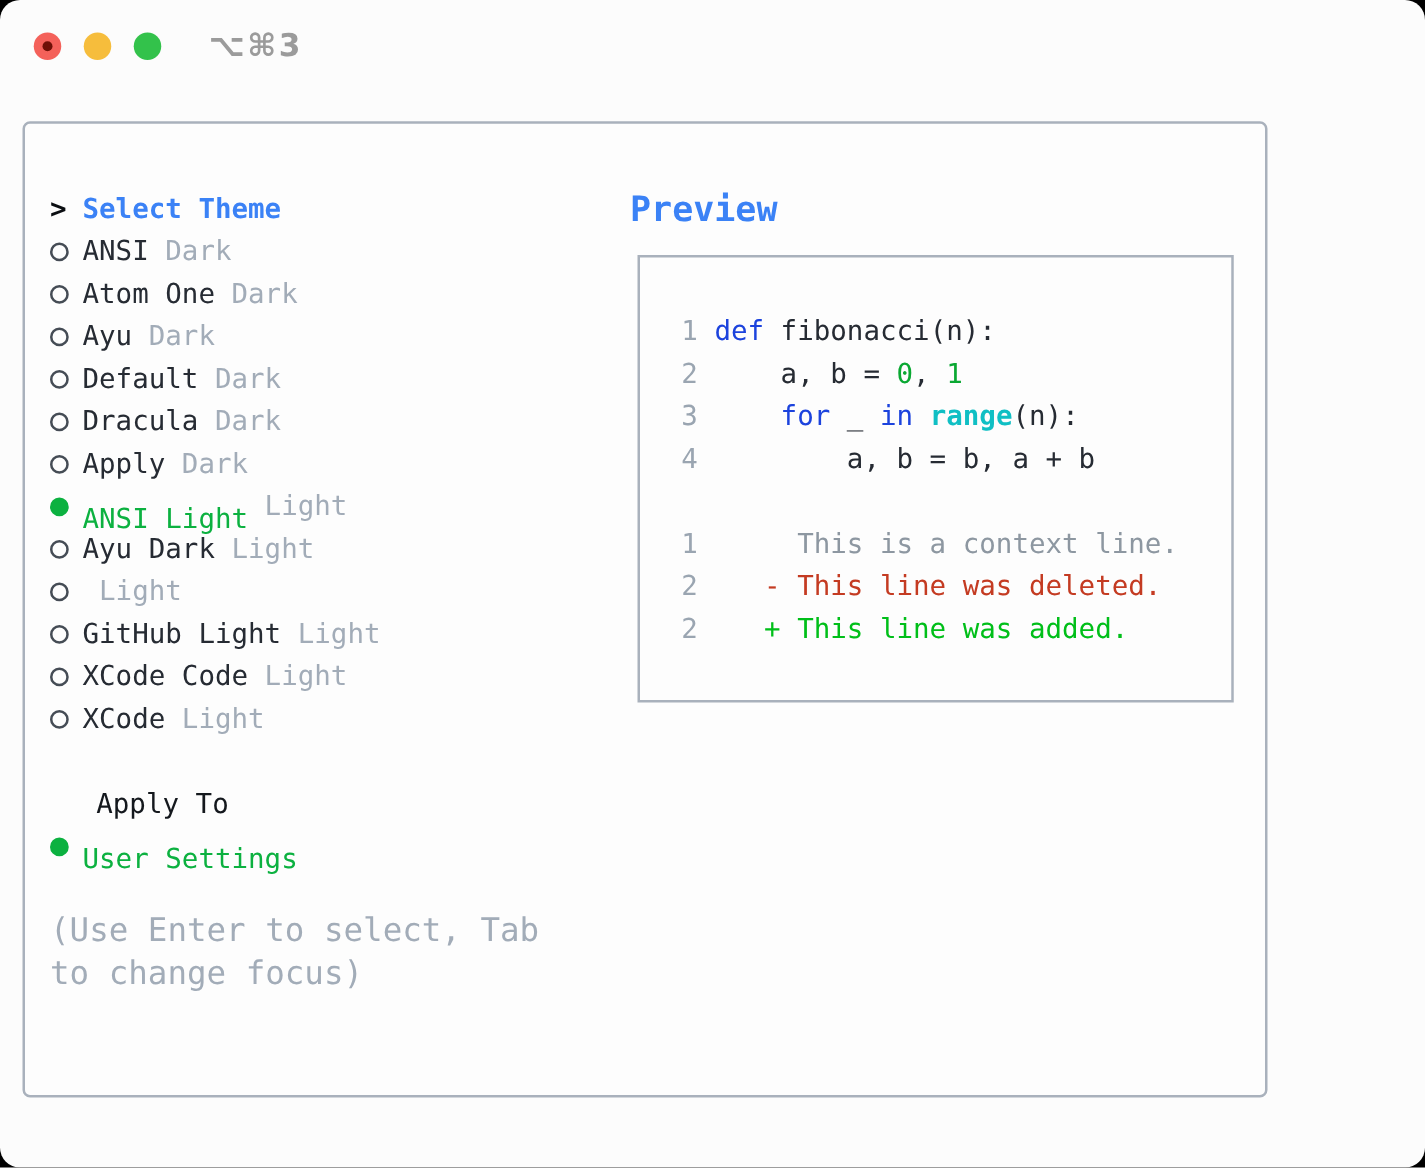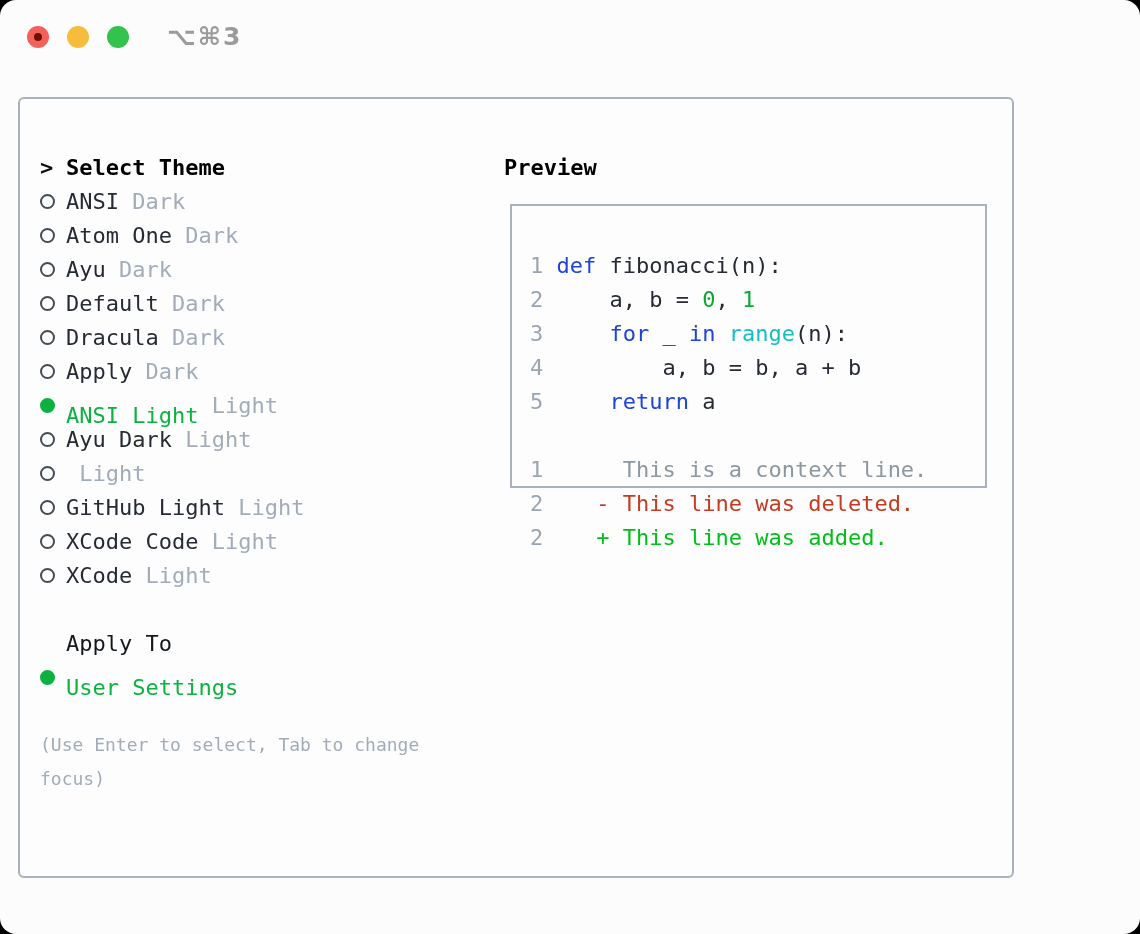--- a/index.html
+++ b/index.html
@@ -32,40 +32,40 @@
     position:absolute; left:18px; top:97px; width:996px; height:781px;
     border:2px solid var(--border_gray); border-radius:6px;
     background:#fdfdfd;
   }
   .left-col { position:absolute; left:20px; top:51px; width:446px; }
   .row { display:flex; align-items:center; height:34px; font-size:22px; color:var(--text_dark); }
   .marker { flex:0 0 26px; display:flex; align-items:center; }
   .caret { font-weight:700; color:#0b0e12; font-size:22px; }
   .radio { width:15px; height:15px; border-radius:50%; border:2px solid #454c55; }
   .radio.sel { background:var(--accent_green); border-color:var(--accent_green); }
-  .hdr  { font-weight:700; color:#000000; }
-  .hdr2 { color:#14181d; }
+  .hdr  { font-weight:700; color:#3b82f6; }
+  .hdr2 { color:#14181d;margin-left:11px; }
   .name { white-space:pre; }
   .name.sel-text { color:var(--accent_green);margin-top:20px; }
   .tag { color:var(--muted_gray); margin-left:1ch; white-space:pre; }
   .spacer { height:34px; }
-  .help { font-size:18px; line-height:34px; color:var(--muted_gray); width:424px; }
+  .help { font-size:26px; line-height:34px; color:var(--muted_gray); width:424px; }
   
-  .preview-hdr { position:absolute; left:484px; top:51px; height:34px; display:flex; align-items:center; font-size:22px; }
+  .preview-hdr { position:absolute; left:484px; top:51px; height:34px; display:flex; align-items:center; font-size:28px; }
   .preview-box {
-    position:absolute; left:490px; top:105px; width:477px; height:284px;
+    position:absolute; left:490px; top:105px; width:477px; height:358px;
     border:2px solid var(--border_gray);
-    padding:47px 0 0 18px;
+    padding:47px 0 0 33px;
     background:#fdfdfd;
   }
   .code-line { height:34px; font-size:22px; white-space:pre; color:var(--text_dark); }
   .lnum      { color:var(--line_number_gray); }
   .c-plain   { color:var(--text_dark); }
   .c-keyword { color:var(--keyword_blue); }
-  .c-builtin { color:var(--builtin_cyan); }
+  .c-builtin { color:var(--builtin_cyan);font-weight:bold; }
   .c-number  { color:var(--number_green); }
   .c-context { color:var(--context_gray); }
   .c-deleted { color:var(--diff_deleted_red); }
   .c-added   { color:var(--diff_added_green);text-align:right; }
 </style>
 </head>
 <body>
 
 <div class="window">
 
@@ -189,21 +189,20 @@
 
     <div class="preview-hdr">
       <span class="hdr">Preview</span>
     </div>
     <div class="preview-box">
       <div id="code">
           <div class="code-line"><span class="lnum">1 </span><span class="c-keyword">def</span><span class="c-plain"> fibonacci(n):</span></div>
           <div class="code-line"><span class="lnum">2 </span><span class="c-plain">    a, b = </span><span class="c-number">0</span><span class="c-plain">, </span><span class="c-number">1</span></div>
           <div class="code-line"><span class="lnum">3 </span><span class="c-plain">    </span><span class="c-keyword">for</span><span class="c-plain"> _ </span><span class="c-keyword">in</span><span class="c-plain"> </span><span class="c-builtin">range</span><span class="c-plain">(n):</span></div>
           <div class="code-line"><span class="lnum">4 </span><span class="c-plain">        a, b = b, a + b</span></div>
-          <div class="code-line"><span class="lnum">5 </span><span class="c-plain">    </span><span class="c-keyword">return</span><span class="c-plain"> a</span></div>
           <div class="code-line"><span class="lnum"></span></div>
           <div class="code-line"><span class="lnum">1 </span><span class="c-context">     This is a context line.</span></div>
           <div class="code-line"><span class="lnum">2 </span><span class="c-deleted">   - This line was deleted.</span></div>
           <div class="code-line"><span class="lnum">2 </span><span class="c-added">   + This line was added.</span></div>
         </div>
     </div>
 
   </div>
 </div>
 

